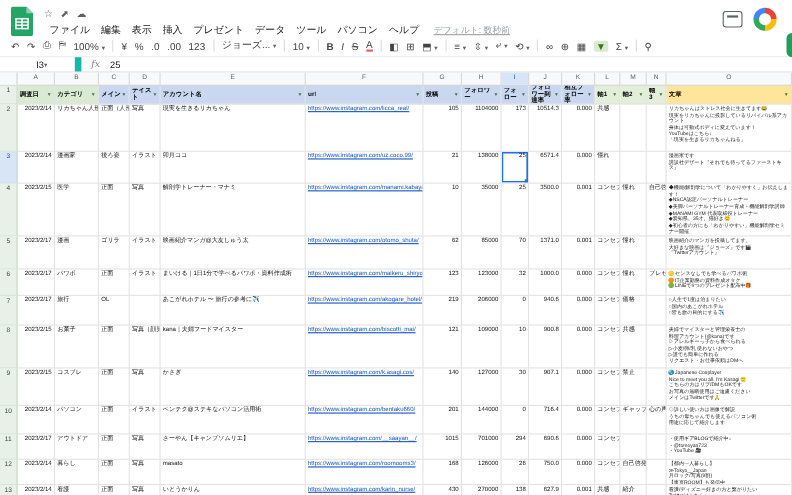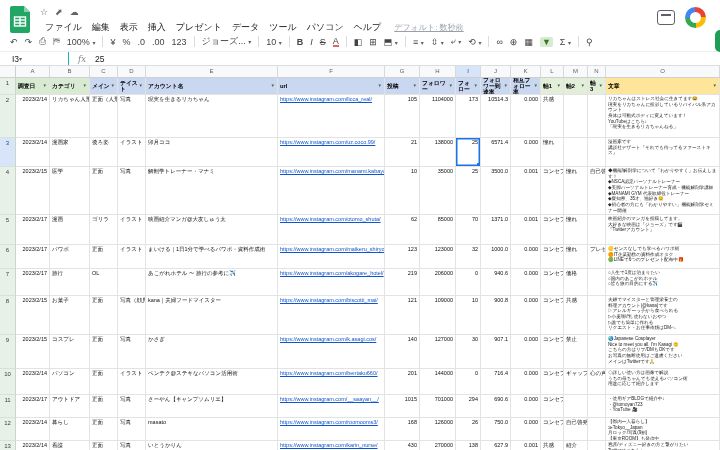--- a/index.html
+++ b/index.html
@@ -30,22 +30,22 @@
   .tb{cursor:default;white-space:nowrap}
   .tb-sep{width:1px;height:11px;background:#dadce0}
   .tb-b{font-weight:bold}.tb-i{font-style:italic}.tb-s{text-decoration:line-through}
   .tb-a{border-bottom:2px solid #e06666;line-height:8px}
   .tb-funnel{background:#d9ead3;color:#38761d;border-radius:2px;padding:0 2px}
   .caret{font-size:6px;color:#5f6368}
 
   
   .formula-bar{display:flex;align-items:center;height:13px;border-top:1px solid #eceff1;
                border-bottom:1px solid #dadce0;font-size:8.5px;color:#202124}
-  .name-box{width:52px;display:flex;justify-content:flex-start;align-items:center;
-            padding:0 4px 0 12px;border-right:1px solid #14b8a6;height:100%}
+  .name-box{width:52px;display:flex;justify-content:center;align-items:center;
+            padding:0 4px 0 12px;border-right:6px solid #14b8a6;height:100%}
   .fx{font-style:italic;color:#80868b;margin:0 9px 0 9px;font-family:"DejaVu Serif",serif}
 
   
   .grid{position:relative}
   .col-letters{display:flex;height:11px;background:#f8f9fa;border-bottom:1px solid #cfcfcf}
   .corner{background:#f8f9fa;border-right:1px solid #cfcfcf;box-sizing:border-box}
   .col-letter{box-sizing:border-box;border-right:1px solid #d9d9d9;text-align:center;
               font-size:6px;line-height:11px;color:#5f6368}
   .col-letter.hl{background:#d8e4f8;color:#174ea6}
   .row{display:flex}

